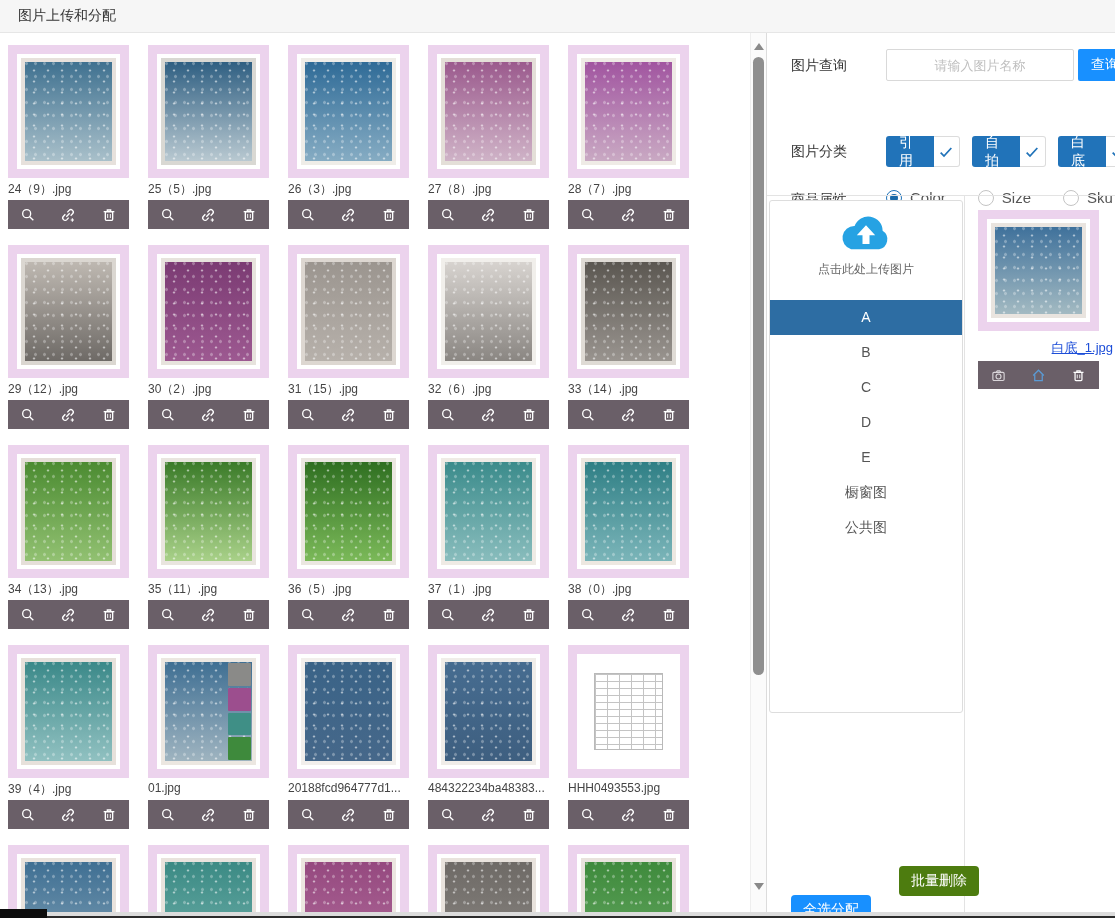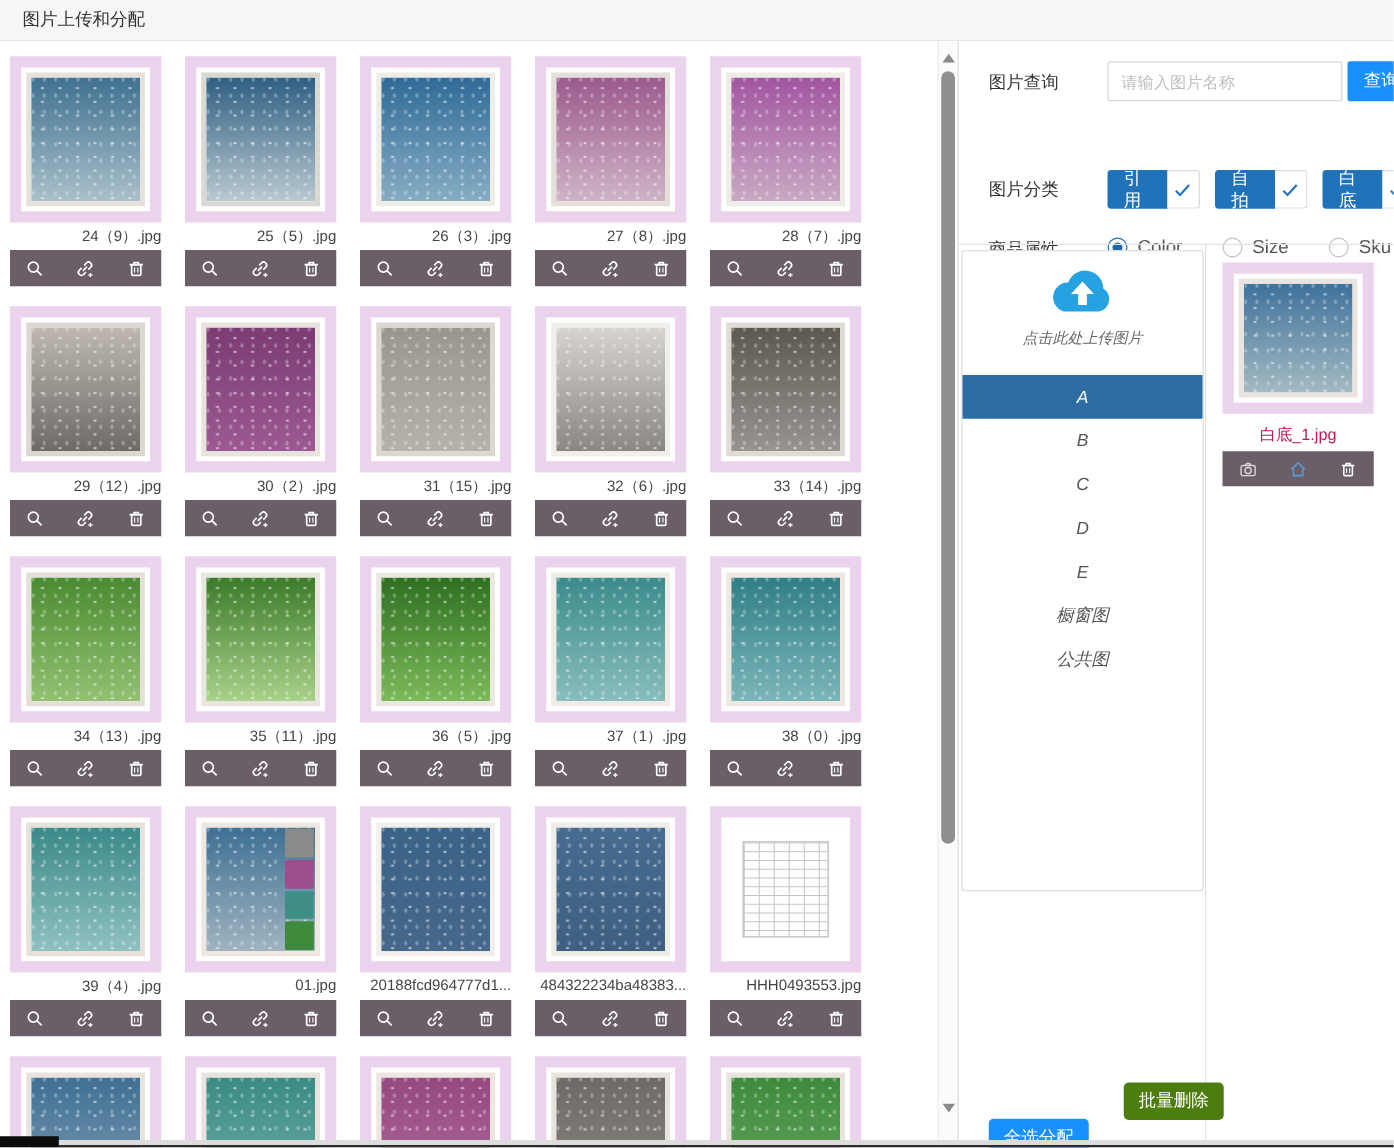--- a/index.html
+++ b/index.html
@@ -22,39 +22,39 @@
     background-image:radial-gradient(rgba(255,255,255,.55) 1px, transparent 1.6px),
                      radial-gradient(rgba(255,255,255,.3) 1px, transparent 1.5px);
     background-size:14px 11px, 9px 13px; background-position:2px 3px, 6px 8px; }
   .photo.tbl { background:#fff; border-color:#fff; }
   .photo.tbl::before { content:""; position:absolute; inset:11px 9px; border:1px solid #b9b9b9;
     background-image:linear-gradient(#c4c4c4 1px, transparent 1px),
                      linear-gradient(90deg,#c4c4c4 1px, transparent 1px);
     background-size:100% 7px, 12px 100%; }
   .swatches { position:absolute; right:1px; top:1px; bottom:1px; width:23px; display:flex; flex-direction:column; gap:2px; z-index:2; }
   .swatches div { flex:1; border-radius:1px; }
-  .fname { width:121px; height:18px; margin-top:3px; text-align:right; font-size:12px; color:#444;
+  .fname { width:121px; height:18px; margin-top:3px; text-align:left; font-size:12px; color:#444;
     white-space:nowrap; overflow:hidden; }
   .tools { width:121px; height:29px; margin-top:1px; background:#6a5f68; display:flex;
     align-items:center; justify-content:space-around; }
   .ticon { width:18px; height:18px; display:flex; align-items:center; justify-content:center; cursor:pointer; }
   .ticon svg { width:16px; height:16px; }
 
   
   .vscroll { position:absolute; left:750px; top:33px; width:16px; height:885px; background:#fbfbfb; border-left:1px solid #eee; }
   .arrow-up, .arrow-down { position:absolute; left:3px; width:0; height:0; border-left:5px solid transparent; border-right:5px solid transparent; cursor:pointer; }
   .arrow-up { top:10px; border-bottom:7px solid #8a8a8a; }
   .arrow-down { top:850px; border-top:7px solid #8a8a8a; }
   .vthumb { position:absolute; left:2px; top:24px; width:11px; height:618px; background:#8f8f8f; border-radius:6px; cursor:grab; }
 
   
   .right-panel { position:absolute; left:766px; top:33px; width:349px; height:885px; background:#fff; border-left:1px solid #dcdcdc; }
   .rp-label { position:absolute; left:24px; font-size:14px; color:#333;font-family:Liberation Mono, monospace; }
   .query-input { position:absolute; left:119px; top:16px; width:188px; height:32px; border:1px solid #d9d9d9;
-    border-radius:2px; padding:0 10px; font-size:13px; color:#333; outline:none; }
+    border-radius:2px; padding:0 10px; font-size:13px; color:#333; outline:none;text-align:center; }
   .query-input::placeholder { color:#bfbfbf; }
   .query-btn { position:absolute; left:311px; top:16px; width:54px; height:32px; background:#1890ff; color:#fff;
     border:none; border-radius:2px; font-size:14px; cursor:pointer; }
 
   .cls-row { position:absolute; left:119px; top:103px; display:flex; gap:12px; }
   .cls-group { display:flex; height:31px; cursor:pointer; }
   .cls-name { background:#2173b9; color:#fff; font-size:14px; padding:0 13px; display:flex; align-items:center;
     border-radius:3px 0 0 3px; }
   .cls-check { width:34px; background:#fff; border:1px solid #dcdcdc; border-left:none; border-radius:0 3px 3px 0;
     display:flex; align-items:center; justify-content:center; }
@@ -62,31 +62,31 @@
 
   .attr-row { position:absolute; left:119px; top:156px; display:flex; gap:32px; }
   .radio-opt { display:flex; align-items:center; gap:8px; cursor:pointer; font-size:15px; color:#555; }
   .radio { width:16px; height:16px; border-radius:50%; border:1px solid #c4c4c4; background:#fff; position:relative; }
   .radio.sel { border-color:#2173b9; }
   .radio.sel::after { content:""; position:absolute; left:3px; top:3px; width:8px; height:8px; border-radius:50%; background:#1a69a8; }
 
   .hdivider { position:absolute; left:0; top:162px; width:349px; height:1px; background:#e3e3e3; }
   .vdivider { position:absolute; left:197px; top:162px; width:1px; height:723px; background:#e3e3e3; }
 
-  .upload-box { position:absolute; left:2px; top:167px; width:194px; height:513px; border:1px solid #ddd; border-radius:3px; background:#fff;font-style:italic; }
+  .upload-box { position:absolute; left:2px; top:167px; width:194px; height:513px; border:1px solid #ddd; border-radius:3px; background:#fff; }
   .upload-area { height:99px; text-align:center; cursor:pointer; }
   .upload-area svg { width:56px; height:44px; margin-top:10px; }
   .upload-text { font-size:12px; color:#666; margin-top:2px; }
   .cat-list { list-style:none; }
   .cat { height:35px; line-height:35px; text-align:center; font-size:14px; color:#555; cursor:pointer; }
   .cat.sel { background:#2d6da3; color:#fff; }
 
   .preview-col { position:absolute; left:197px; top:162px; width:152px; height:723px; }
   .pcard { position:absolute; left:14px; top:15px; width:121px; height:121px; background:#ecd3ed; padding:9px; cursor:pointer; }
-  .pfname { position:absolute; left:0; top:144px; width:149px; text-align:center; font-size:13px; color:#be185d; }
+  .pfname { position:absolute; left:0; top:144px; width:149px; text-align:right; font-size:13px; color:#1d4ed8;text-decoration:underline; }
   .ptools { position:absolute; left:14px; top:166px; width:121px; height:28px; background:#6a5f68;
     display:flex; align-items:center; justify-content:space-around; }
   .ptools .ticon svg { width:15px; height:15px; }
 
   .actions { position:absolute; left:24px; top:833px; display:flex; gap:28px; }
   .btn { height:30px; padding:0 12px; border:none; border-radius:4px; color:#fff; font-size:14px; cursor:pointer; }
   .btn-blue { background:#1890ff;margin-top:29px; }
   .btn-orange { background:#4d7c0f; }
 
   

